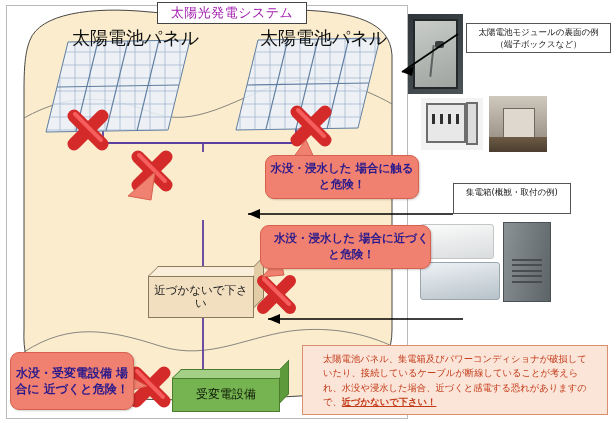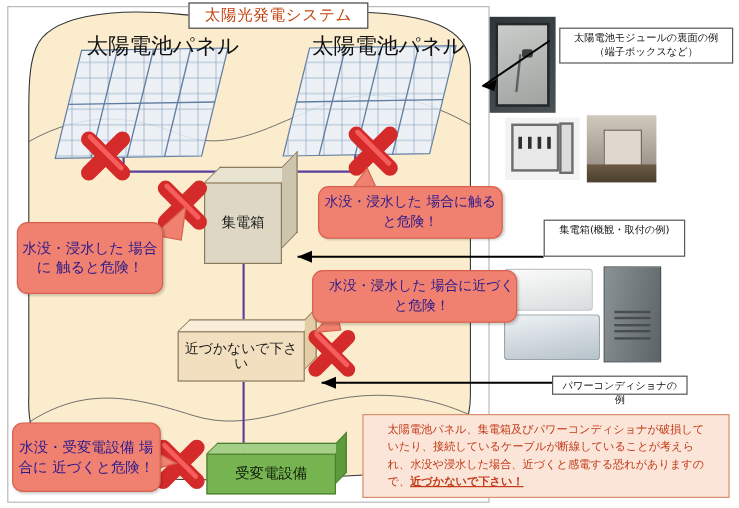--- a/index.html
+++ b/index.html
@@ -14,21 +14,21 @@
     position:absolute;left:6px;top:5px;width:400px;height:412px;
     border:1px solid #b9b9b9;background:#ffffff;
   }
   .cloud-svg{position:absolute;left:0;top:0;}
 
   
   .title-box{
     position:absolute;left:157px;top:2px;width:148px;height:20px;
     background:#ffffff;border:1px solid #444;
     display:flex;align-items:center;justify-content:center;
-    font-size:13px;color:#c2410c;letter-spacing:0.5px;z-index:9;
+    font-size:13px;color:#a21caf;letter-spacing:0.5px;z-index:9;
   }
 
   
   .panel-label{
     position:absolute;font-size:18px;color:#111;white-space:nowrap;z-index:7;
   }
   #panel-label-left{left:72px;top:26px;}
   #panel-label-right{left:260px;top:26px;}
 
   
@@ -83,21 +83,21 @@
 
   
   .wires{position:absolute;left:0;top:0;z-index:5;}
 
   
   .xmark{position:absolute;z-index:12;}
 
   
   .callout{
     position:absolute;background:#f0806f;border:1px solid #d8604e;
-    border-radius:9px;color:#2b1a8c;font-weight:normal;
+    border-radius:9px;color:#2b1a8c;font-weight:bold;
     display:flex;align-items:center;justify-content:center;
     text-align:center;line-height:1.35;z-index:13;
     box-shadow:1px 1px 2px rgba(0,0,0,.18);
   }
   #callout-collector-touch{left:14px;top:185px;width:120px;height:58px;font-size:12px;}
   #callout-panel-touch{left:265px;top:155px;width:152px;height:42px;font-size:11.5px;}
   #callout-pcs-approach{left:260px;top:225px;width:157px;height:42px;font-size:11.5px;padding-left:12px;}
   #callout-substation-approach{left:10px;top:352px;width:122px;height:56px;font-size:12px;}
   .tail{position:absolute;z-index:12;}
 
@@ -208,25 +208,20 @@
   </svg>
 
   <svg class="wires" width="616" height="423">
     <polyline points="103,130 103,143 203,143" fill="none" stroke="#5b3f9e" stroke-width="1.8"></polyline>
     <polyline points="296,128 296,143 203,143" fill="none" stroke="#5b3f9e" stroke-width="1.8"></polyline>
     <line x1="203" y1="143" x2="203" y2="152" stroke="#5b3f9e" stroke-width="1.8"></line>
     <line x1="203" y1="220" x2="203" y2="276" stroke="#5b3f9e" stroke-width="1.8"></line>
     <line x1="203" y1="318" x2="203" y2="378" stroke="#5b3f9e" stroke-width="1.8"></line>
   </svg>
 
-  <div class="eq" id="collector-box">
-    <div class="top"></div>
-      <div class="side"></div>
-    <div class="face">集電箱</div>
-  </div>
 
   <div class="eq" id="power-conditioner">
     <div class="top"></div>
       <div class="side"></div>
     <div class="face">近づかないで下さい</div>
   </div>
 
   <div class="eq" id="substation">
     <div class="top"></div>
       <div class="side"></div>
@@ -289,21 +284,20 @@
   <svg class="tail" style="left:286px;top:138px;" width="34" height="26">
     <polygon points="4,24 20,2 30,24" fill="#f0806f" stroke="#d8604e" stroke-width="1"></polygon>
   </svg>
   <svg class="tail" style="left:258px;top:255px;" width="30" height="26">
     <polygon points="22,2 4,22 26,20" fill="#f0806f" stroke="#d8604e" stroke-width="1"></polygon>
   </svg>
   <svg class="tail" style="left:123px;top:370px;" width="30" height="26">
     <polygon points="2,4 24,16 2,22" fill="#f0806f" stroke="#d8604e" stroke-width="1"></polygon>
   </svg>
 
-  <div class="callout" id="callout-collector-touch">水没・浸水した 場合に 触ると危険！</div>
 
   <div class="callout" id="callout-panel-touch">水没・浸水した 場合に触ると危険！</div>
 
   <div class="callout" id="callout-pcs-approach">水没・浸水した 場合に近づくと危険！</div>
 
   <div class="callout" id="callout-substation-approach">水没・受変電設備 場合に 近づくと危険！</div>
 
   <svg class="arrow" style="left:380px;top:30px;" width="90" height="60">
     <line x1="78" y1="4" x2="22" y2="42" stroke="#000" stroke-width="1.6"></line>
     <polygon points="22,42 34,36 32,46" fill="#000"></polygon>
@@ -343,19 +337,18 @@
 
   <div class="photo" id="photo-pcs-a"></div>
   <div class="photo" id="photo-pcs-b"></div>
   <div class="photo" id="photo-pcs-c">
     <div class="vent" style="top:46%;"></div>
       <div class="vent" style="top:53%;"></div>
     <div class="vent" style="top:60%;"></div>
       <div class="vent" style="top:67%;"></div>
     <div class="vent" style="top:74%;"></div>
   </div>
-  <div class="cap" id="cap-pcs">パワーコンディショナの例</div>
 
   <div id="description-box">
     <span>太陽電池パネル、集電箱及びパワーコンディショナが破損していたり、接続しているケーブルが断線していることが考えられ、水没や浸水した場合、近づくと感電する恐れがありますので、</span><span class="emph">近づかないで下さい！</span>
   </div>
 
 </div>
 
 </body></html>

